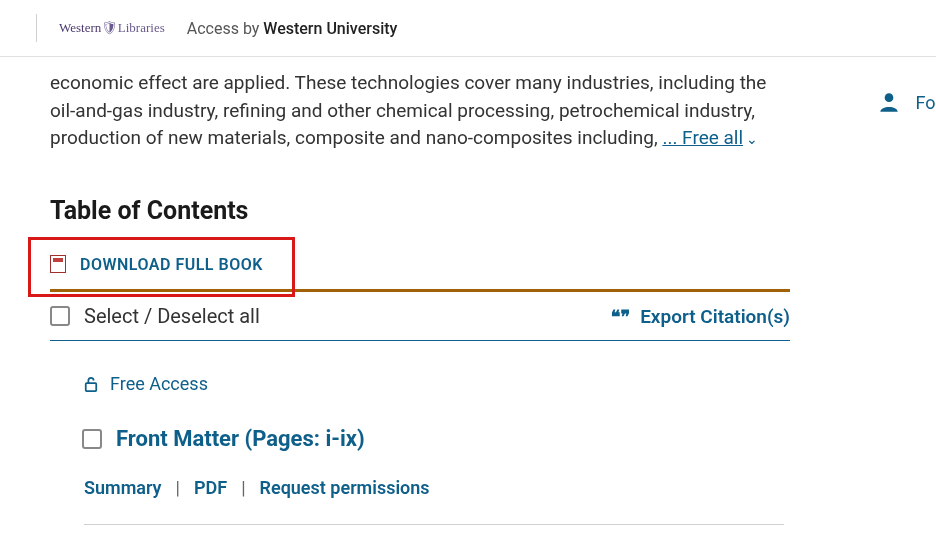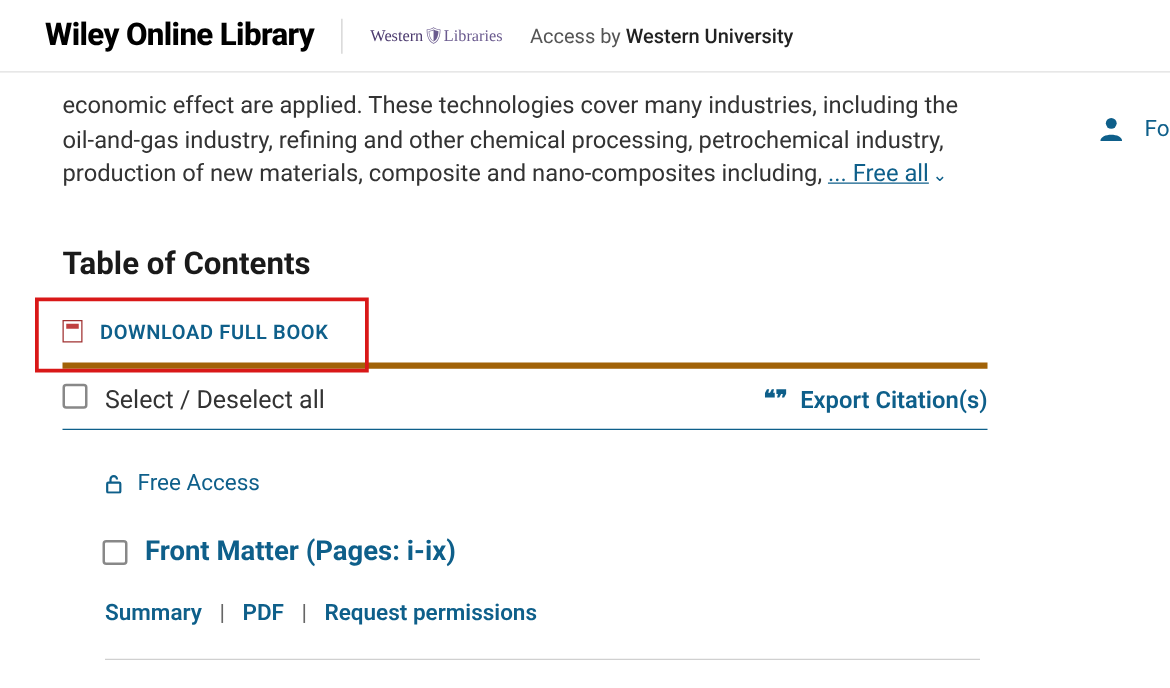--- a/index.html
+++ b/index.html
@@ -88,21 +88,21 @@
       margin-left: 3px;
     }
     .toc-heading {
       font-size: 25px;
       font-weight: 700;
       color: #1a1a1a;
       margin-top: 44px;
       margin-bottom: 18px;
     }
     .download-section {
-      border-bottom: 5px solid #a16207;
+      border-bottom: 3px solid #a16207;
       padding: 12px 0 12px 0;
       position: relative;
     }
     .highlight-box {
       position: absolute;
       border: 3px solid #d91818;
       top: -6px;
       left: -22px;
       width: 267px;
       height: 60px;
@@ -138,21 +138,21 @@
     .select-row {
       display: flex;
       align-items: center;
       justify-content: space-between;
       padding: 12px 0;
       border-bottom: 1px solid #0e5f8a;
       max-width: 740px;
     }
     .select-left {
       display: flex;
-      align-items: flex-start;
+      align-items: center;
       gap: 14px;
     }
     .checkbox {
       width: 20px;
       height: 20px;
       border: 2px solid #888;
       border-radius: 3px;
       background: #fff;
       cursor: pointer;
     }
@@ -234,21 +234,20 @@
       font-size: 15px;
       margin-top: 36px;
       margin-left: 34px;
       letter-spacing: 0.3px;
     }
   </style>
 </head>
 <body>
 
 <div class="header">
-  <div class="brand">Wiley Online Library</div>
   <div class="divider-v"></div>
   <div class="institution-logo">
     <span>Western</span><span class="libs">🛡<span>Libraries</span></span>
   </div>
   <div class="access-text">
     <span>Access by</span>
     <span class="inst-name">Western University</span>
   </div>
 </div>
 

